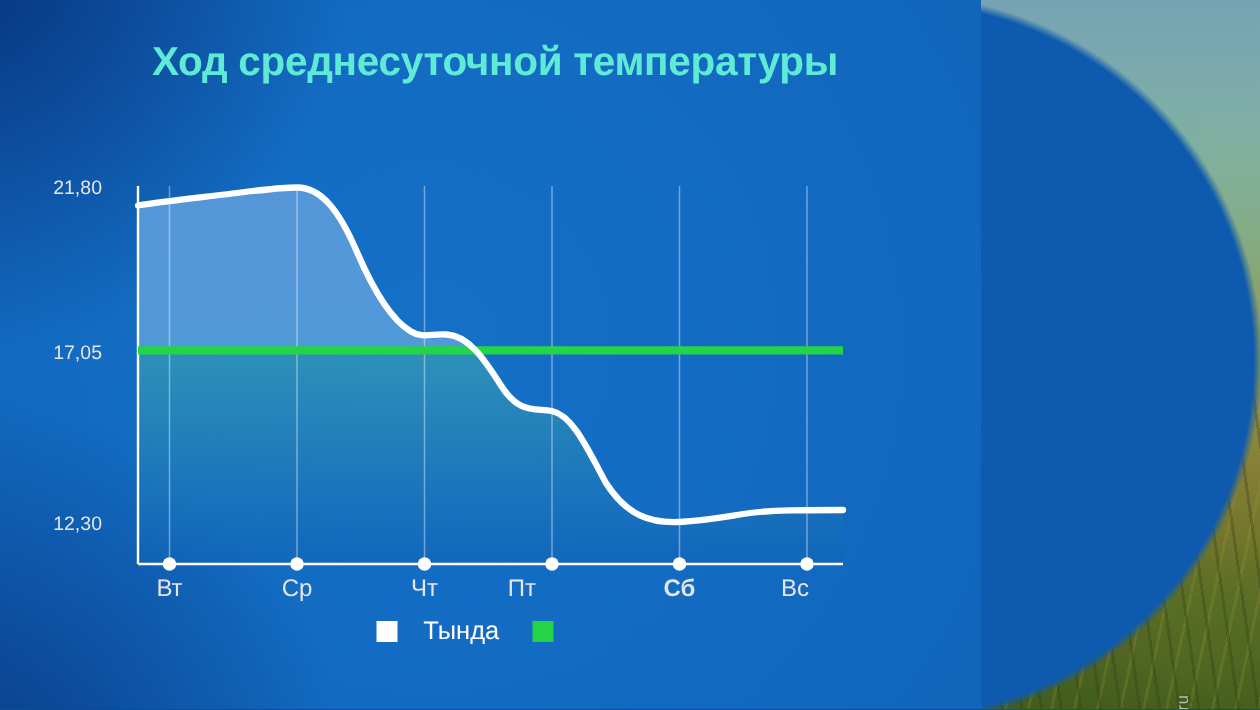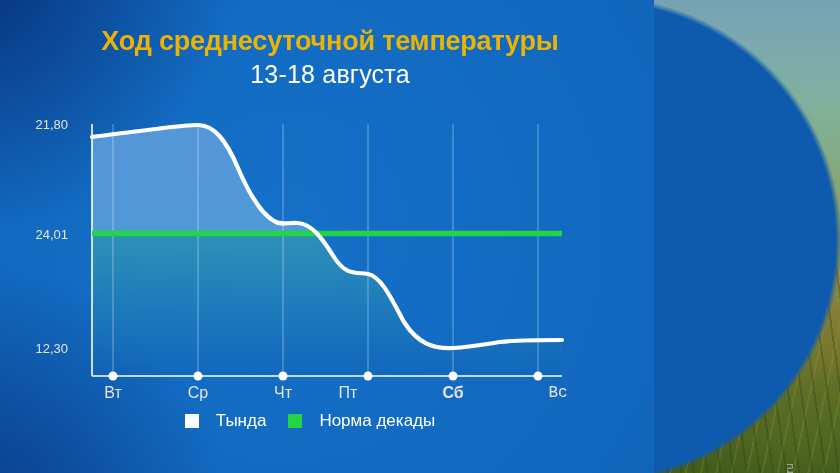--- a/index.html
+++ b/index.html
@@ -75,21 +75,21 @@
   .watermark{
     position:absolute;right:45px;bottom:10px;
     transform:rotate(-90deg);transform-origin:100% 100%;
     color:rgba(255,255,255,.62);font-size:11px;letter-spacing:.4px;
     white-space:nowrap;text-shadow:0 1px 2px rgba(0,0,0,.45);
   }
 
   
   .title{
     position:absolute;left:0;top:26px;width:660px;text-align:center;
-    color:#eab308;font-size:27px;font-weight:bold;letter-spacing:-.2px;
+    color:#5eead4;font-size:27px;font-weight:bold;letter-spacing:-.2px;
   }
   .subtitle{
     position:absolute;left:0;top:60px;width:660px;text-align:center;
     color:#fff;font-size:25px;font-weight:normal;letter-spacing:.2px;
   }
 
   
   .chart{position:absolute;left:0;top:0;width:620px;height:440px;}
   .ylabel{
     position:absolute;color:#e5e5e5;font-size:13px;text-align:right;width:60px;
@@ -123,26 +123,25 @@
   <div class="corner-shade-bl"></div>
 
   <div class="photo">
     <div class="photo-haze"></div>
     <div class="photo-blades"></div>
     <div class="photo-edge-curve"></div>
     <div class="watermark">sunhome.ru</div>
   </div>
 
   <div class="title">Ход среднесуточной температуры</div>
-  <div class="subtitle">13-18 августа</div>
 
   <div class="chart">
 
     <div class="ylabel" style="left:8px;top:117px;">21,80</div>
-    <div class="ylabel" style="left:8px;top:227px;">24,01</div>
+    <div class="ylabel" style="left:8px;top:227px;">17,05</div>
     <div class="ylabel" style="left:8px;top:341px;">12,30</div>
 
     <svg class="plot" width="620" height="400" viewBox="0 0 620 400">
       <defs>
         <linearGradient id="fillTop" x1="0" y1="0" x2="0" y2="1">
           <stop offset="0%" stop-color="#2f7fcf" stop-opacity=".95"></stop>
           <stop offset="60%" stop-color="#4e9ad8" stop-opacity=".80"></stop>
           <stop offset="100%" stop-color="#6fb0e0" stop-opacity=".65"></stop>
         </linearGradient>
         <linearGradient id="fillBottom" x1="0" y1="0" x2="0" y2="1">
@@ -239,27 +238,26 @@
         <circle cx="453" cy="376" r="4.5"></circle>
         <circle cx="538" cy="376" r="4.5"></circle>
       </g>
     </svg>
 
     <div class="xlabel" style="left:83px;">Вт</div>
     <div class="xlabel" style="left:168px;">Ср</div>
     <div class="xlabel" style="left:253px;">Чт</div>
     <div class="xlabel" style="left:318px;">Пт</div>
     <div class="xlabel" style="left:423px;font-weight:bold;">Сб</div>
-    <div class="xlabel" style="left:528px;font-family:Liberation Mono, monospace;">Вс</div>
+    <div class="xlabel" style="left:500px;">Вс</div>
 
     <div class="legend">
       <div class="legend-item">
         <span class="swatch" style="background:#ffffff;"></span>
         <span class="legend-text">Тында</span>
       </div>
       <div class="legend-item">
         <span class="swatch" style="background:#22d446;"></span>
-        <span class="legend-text">Норма декады</span>
       </div>
     </div>
 
   </div>
 </div>
 
 </body></html>

